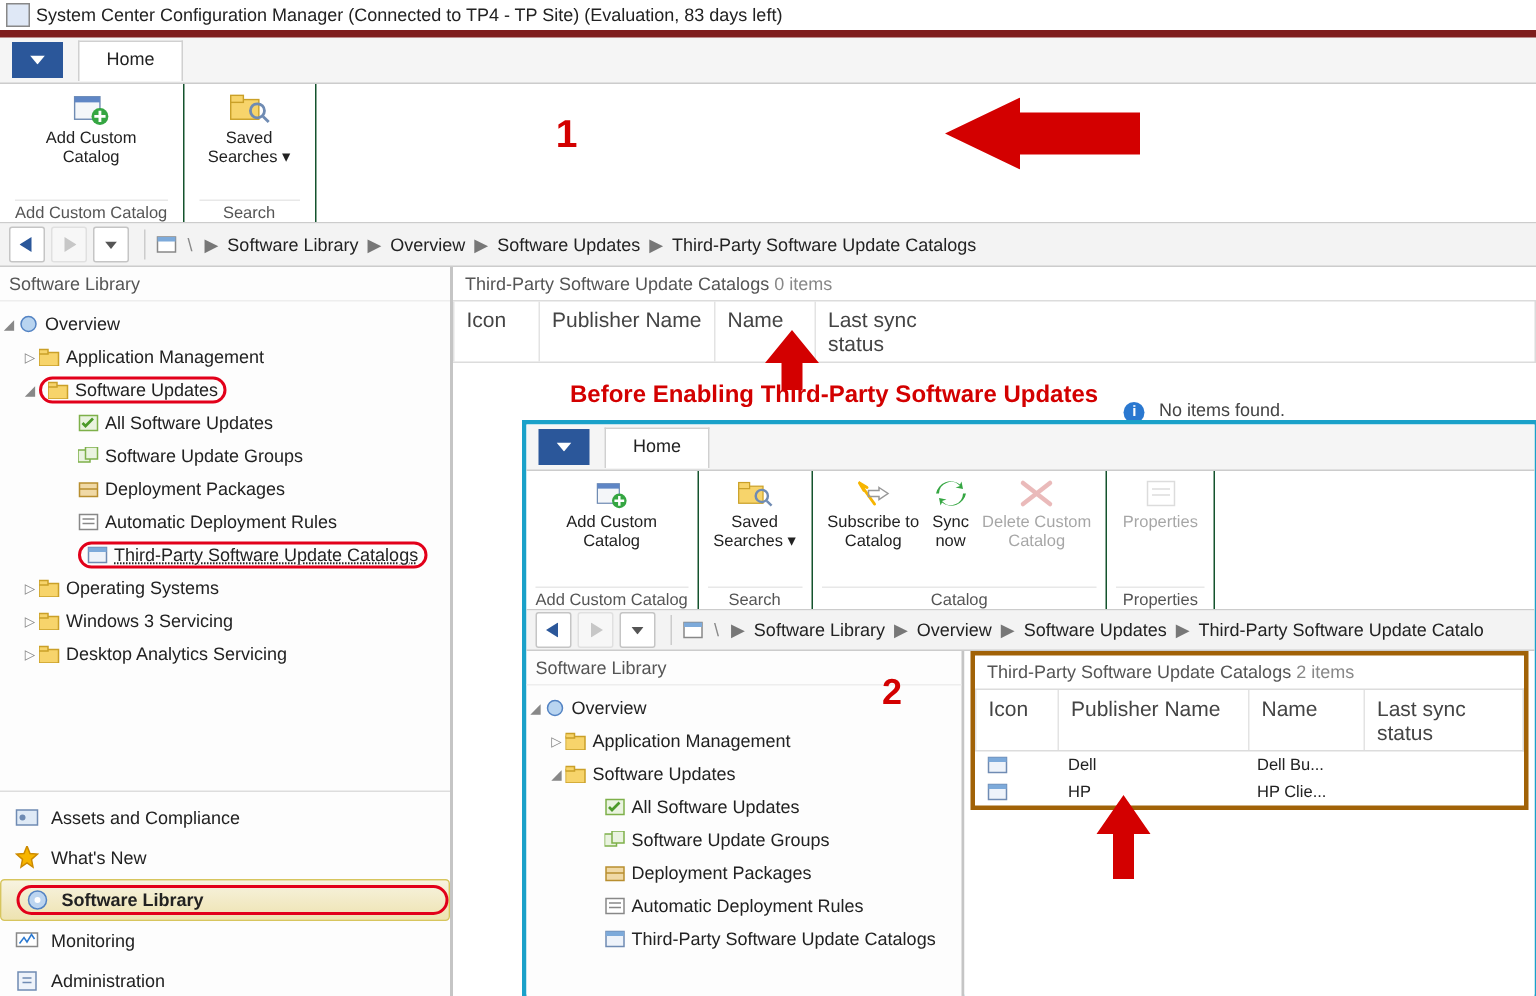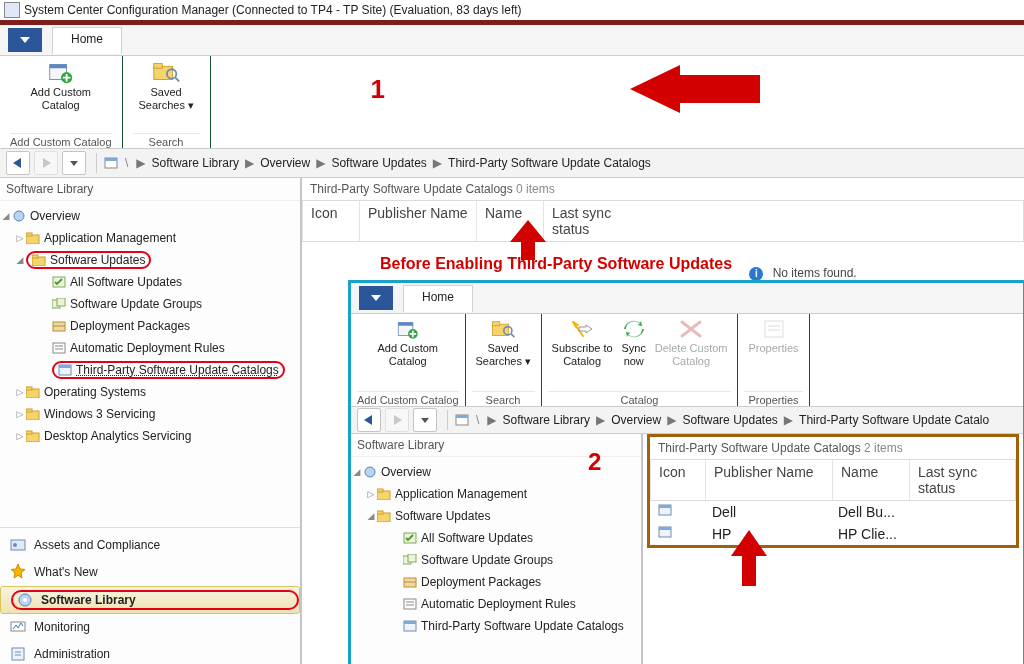--- a/index.html
+++ b/index.html
@@ -49,21 +49,21 @@
 .inset .ribbon{height:92px}
 .inset .rib-group{padding:4px 6px 0 6px}
 .inset .rib-item{margin:0 4px}
 .inset .rib-icon{width:26px;height:22px}
 .inset .navbar{height:26px}
 .inset-body{display:flex;height:calc(380px - 30px - 92px - 26px)}
 .inset .nav-pane{width:290px}
 .inset .content{flex:1}
 .inset .catalog-box{border:3px solid #a16207;margin:0 4px}
 .catalog-row{display:flex;padding:3px 0}
-.catalog-row div{padding:0 8px;font-size:14px}
+.catalog-row div{padding:0 8px;font-size:11px}
 svg{display:block}
 </style>
 </head>
 <body>
 
 <div class="titlebar">
   <span class="ico"></span>
   <span>System Center Configuration Manager (Connected to TP4 - TP Site) (Evaluation, 83 days left)</span>
 </div>
 

